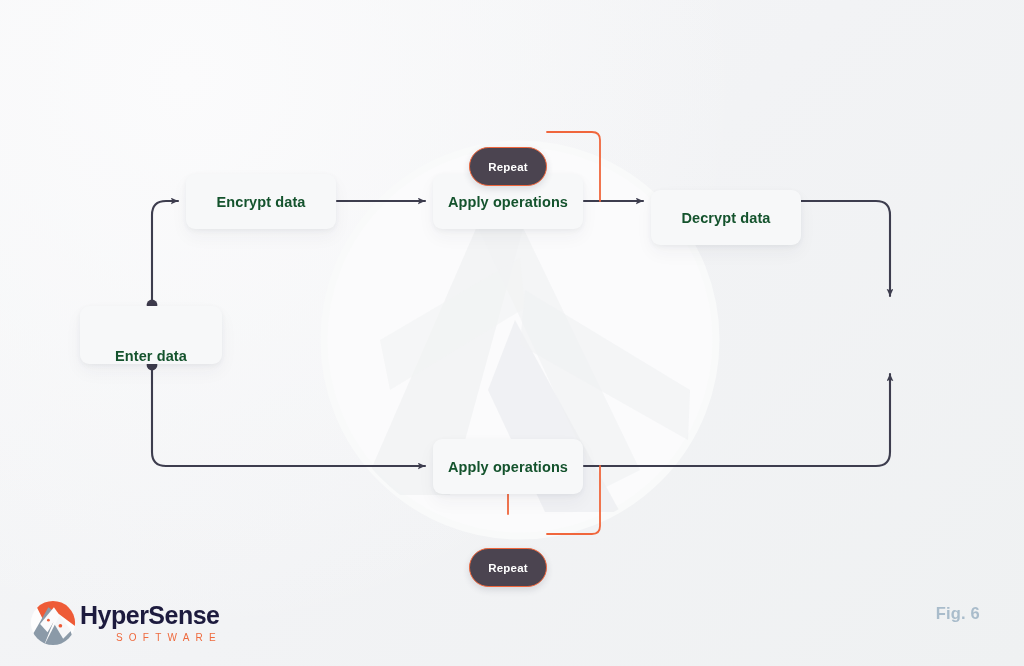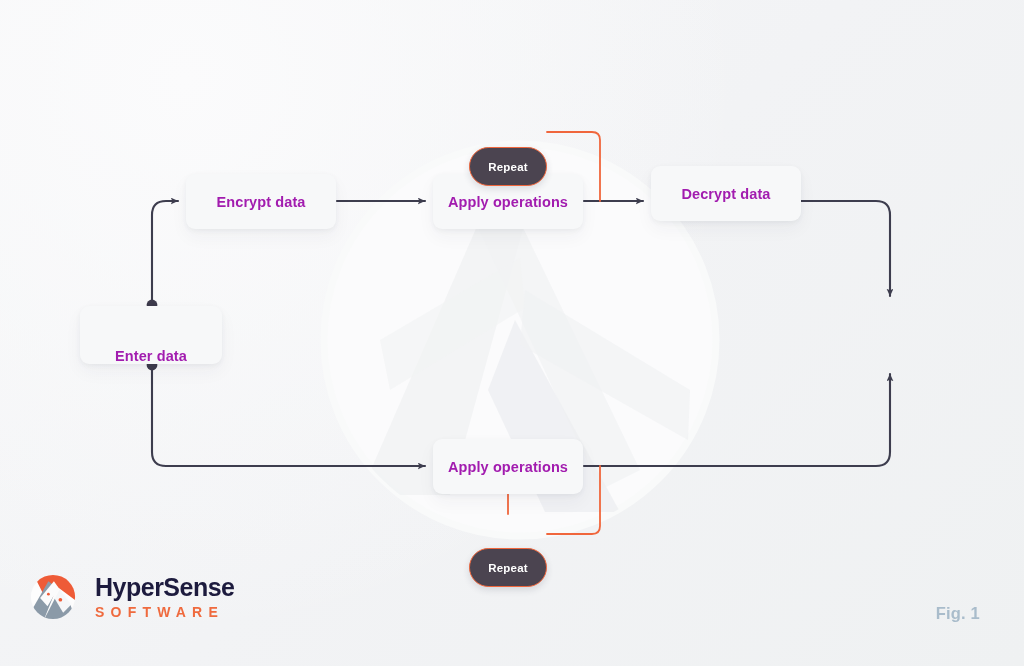--- a/index.html
+++ b/index.html
@@ -50,21 +50,21 @@
     border-radius: 9px;
     box-shadow: 0 2px 5px rgba(44,48,70,0.055),
                 0 8px 18px rgba(44,48,70,0.045);
     display: flex;
     align-items: center;
     justify-content: center;
   }
   .node .label {
     font-size: 14.5px;
     font-weight: bold;
-    color: #a21caf;
+    color: #14532d;
     letter-spacing: 0.1px;
     white-space: nowrap;
   }
 
   
   .pill {
     position: absolute;
     box-sizing: border-box;
     background: #4b4450;
     border: 1.6px solid #f0663c;
@@ -80,40 +80,41 @@
     font-weight: bold;
     color: #ffffff;
     letter-spacing: 0.2px;
     white-space: nowrap;
   }
 
   
   #logo {
     position: absolute;
     left: 30px;
-    top: 574px;
+    top: 600px;
     display: flex;
     align-items: center;
-    gap: 19px;
+    gap: 4px;
     justify-content: center;
   }
   #logo-mark { width: 46px; height: 46px; flex: 0 0 auto; }
   #logo-text { display: flex; flex-direction: column; line-height: 1; }
   #logo-word {
     font-size: 25px;
     font-weight: bold;
     color: #1d1b3e;
     letter-spacing: -0.5px;
   }
   #logo-sub {
     margin-top: 5px;
-    font-size: 14px;
-    font-weight: bold;
+    font-size: 10px;
+    font-weight: normal;
     color: #ef6a3e;
     letter-spacing: 6.2px;
+    margin-left: 36px;
   }
 
   
   #fig-caption {
     position: absolute;
     right: 44px;
     top: 604px;
     font-size: 16.5px;
     font-weight: bold;
     color: #a9bccb;
@@ -177,21 +178,21 @@
   </div>
 
   <div class="node" style="left:186px; top:174px; width:150px; height:55px;">
     <span class="label">Encrypt data</span>
   </div>
 
   <div class="node" style="left:433px; top:174px; width:150px; height:55px;">
     <span class="label">Apply operations</span>
   </div>
 
-  <div class="node" style="left:651px; top:166px; width:150px; height:55px;">
+  <div class="node" style="left:651px; top:190px; width:150px; height:55px;">
     <span class="label">Decrypt data</span>
   </div>
 
 
   <div class="node" style="left:433px; top:439px; width:150px; height:55px;">
     <span class="label">Apply operations</span>
   </div>
 
   <div class="pill" style="left:469px; top:113px; width:78px; height:39px;">
     <span class="label">Repeat</span>
@@ -218,15 +219,15 @@
         <circle cx="66" cy="56" r="4" fill="#ee5b37"></circle>
         <circle cx="40" cy="44" r="3" fill="#ee5b37"></circle>
       </g>
     </svg>
     <div id="logo-text">
       <div id="logo-word">HyperSense</div>
       <div id="logo-sub">SOFTWARE</div>
     </div>
   </div>
 
-  <div id="fig-caption">Fig. 1</div>
+  <div id="fig-caption">Fig. 6</div>
 
 </div>
 
 </body></html>

